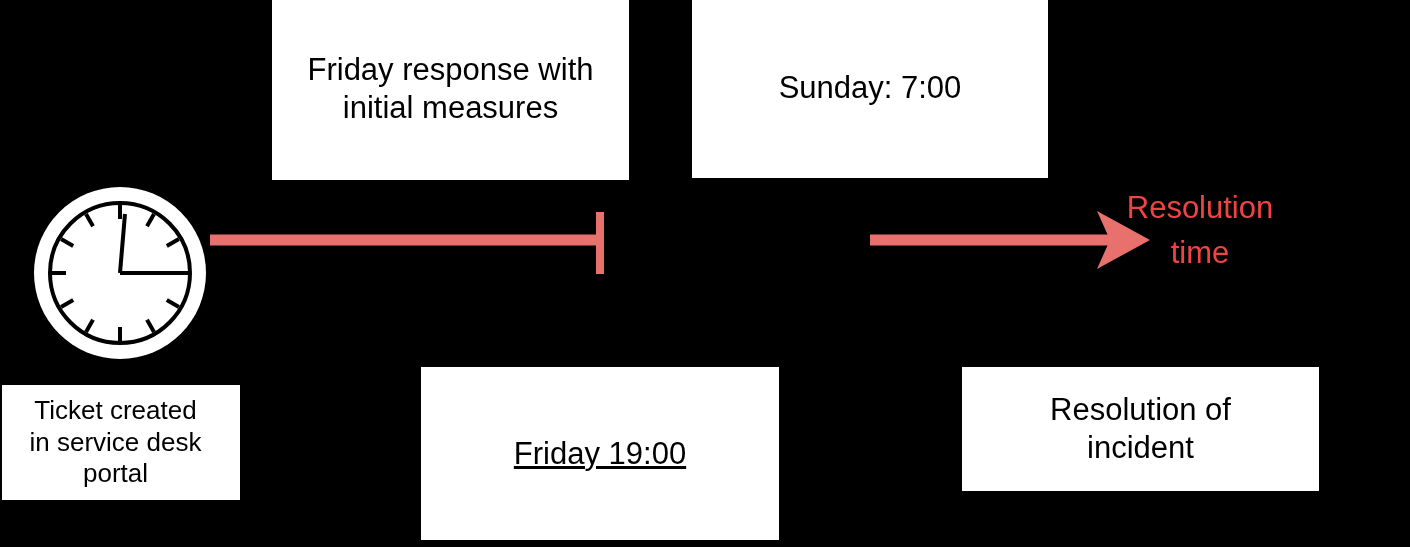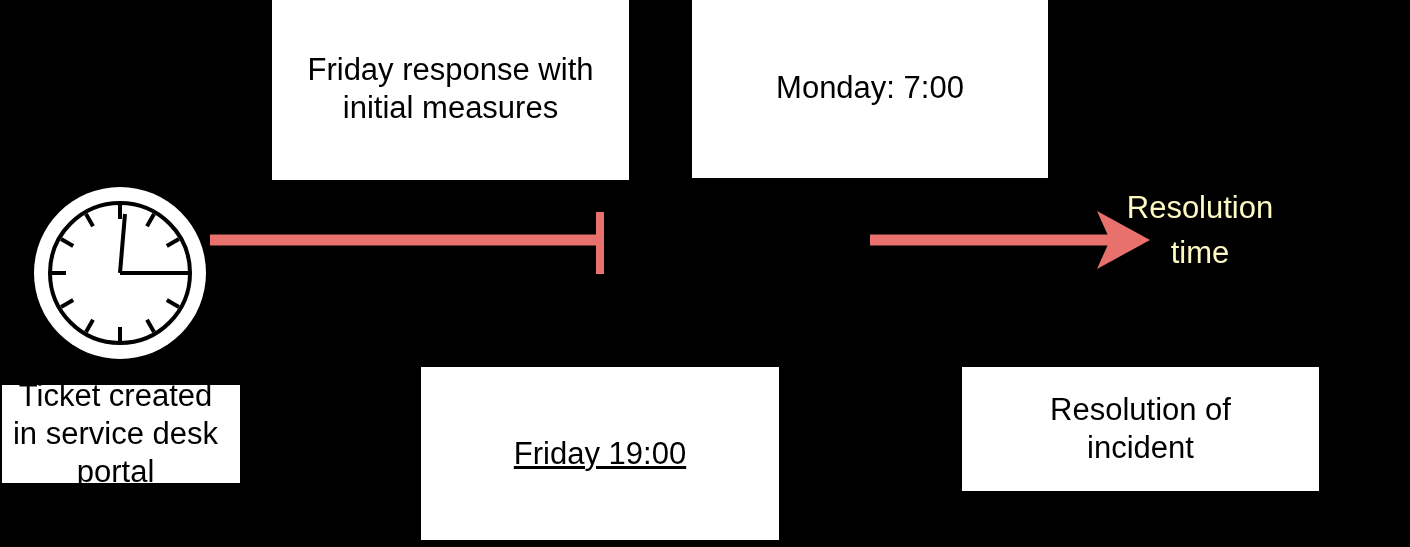--- a/index.html
+++ b/index.html
@@ -49,22 +49,22 @@
     top: -2px;
     width: 356px;
     height: 180px;
     font-size: 31px;
   }
   
   #box-ticket-created {
     left: 2px;
     top: 385px;
     width: 238px;
-    height: 98px;
-    font-size: 31px;
+    height: 115px;
+    font-size: 26px;
     overflow: visible;
   }
   #box-ticket-created .box-text {
     width: 260px;
     margin-left: -11px;
   }
   
   #box-friday {
     left: 421px;
     top: 367px;
@@ -100,21 +100,21 @@
     height: 547px;
     pointer-events: none;
   }
 
   
   #resolution-time-label {
     position: absolute;
     left: 1108px;
     top: 186px;
     width: 184px;
-    color: #fef9c3;
+    color: #ef4444;
     font-size: 31px;
     line-height: 1.45;
     text-align: center;
     white-space: pre-line;
   }
 </style>
 </head>
 <body>
 
 <div id="canvas">
@@ -160,21 +160,21 @@
 
   <div id="resolution-time-label">Resolution
 time</div>
 
   <div class="box" id="box-first-response">
     <span class="box-text">Friday response with
 initial measures</span>
   </div>
 
   <div class="box" id="box-monday">
-    <span class="box-text">Monday: 7:00</span>
+    <span class="box-text">Sunday: 7:00</span>
   </div>
 
   <div class="box" id="box-ticket-created">
     <span class="box-text">Ticket created
 in service desk
 portal</span>
   </div>
 
   <div class="box" id="box-friday">
     <span class="box-text">Friday 19:00</span>

